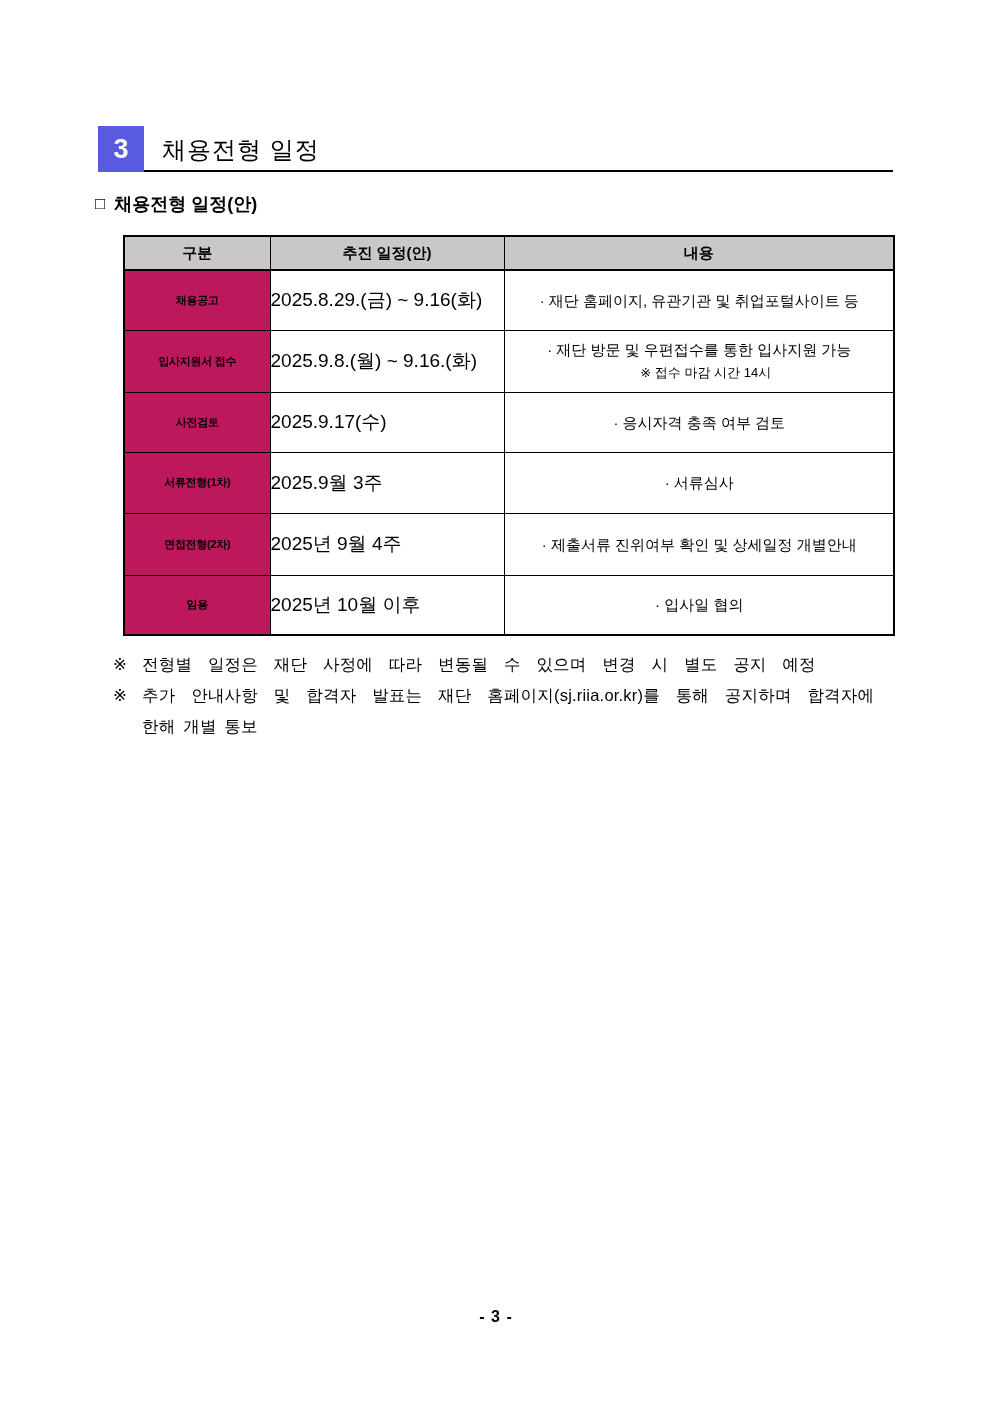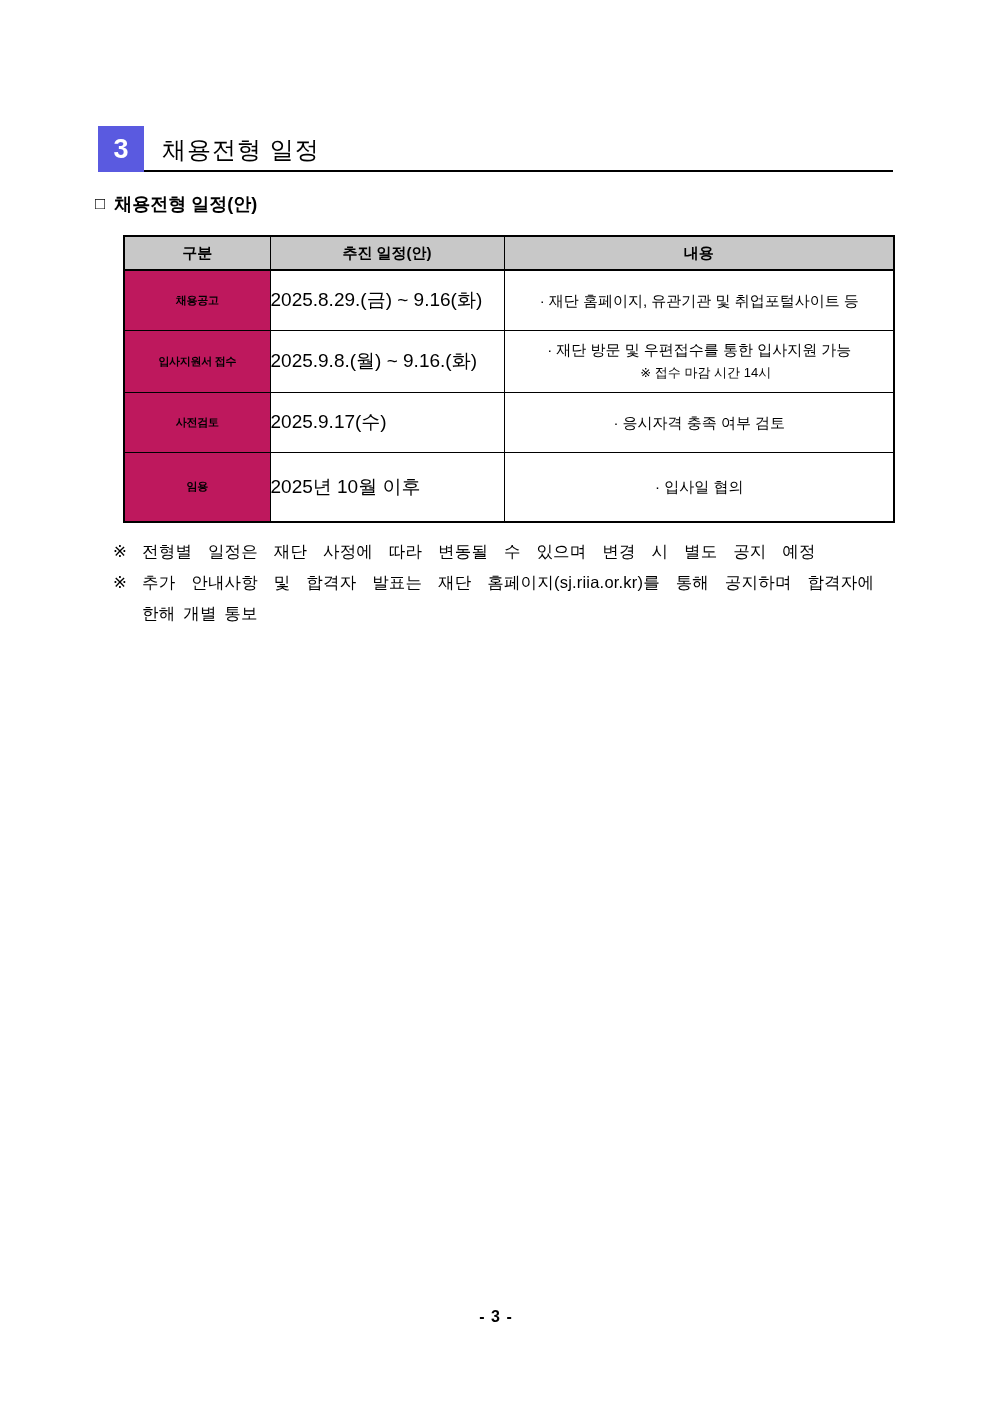--- a/index.html
+++ b/index.html
@@ -109,21 +109,35 @@
           <div class="cont-note">※ 접수 마감 시간 14시</div>
         </td>
       </tr>
       <tr style="height:60px">
         <td class="cat">사전검토</td>
         <td class="sched">2025.9.17(수)</td>
         <td class="cont">
             <div>· 응시자격 충족 여부 검토</div>
           </td>
       </tr>
-      <tr style="height:70px">
+      <tr style="height:61px">
+        <td class="cat">서류전형(1차)</td>
+        <td class="sched">2025.9월 3주</td>
+        <td class="cont">
+            <div>· 서류심사</div>
+          </td>
+      </tr>
+      <tr style="height:62px">
+        <td class="cat">면접전형(2차)</td>
+        <td class="sched">2025년 9월 4주</td>
+        <td class="cont">
+            <div>· 제출서류 진위여부 확인 및 상세일정 개별안내</div>
+          </td>
+      </tr>
+      <tr style="height:60px">
         <td class="cat">임용</td>
         <td class="sched">2025년 10월 이후</td>
         <td class="cont">
             <div>· 입사일 협의</div>
           </td>
       </tr>
     </tbody>
   </table>
 
   <div class="notes">

